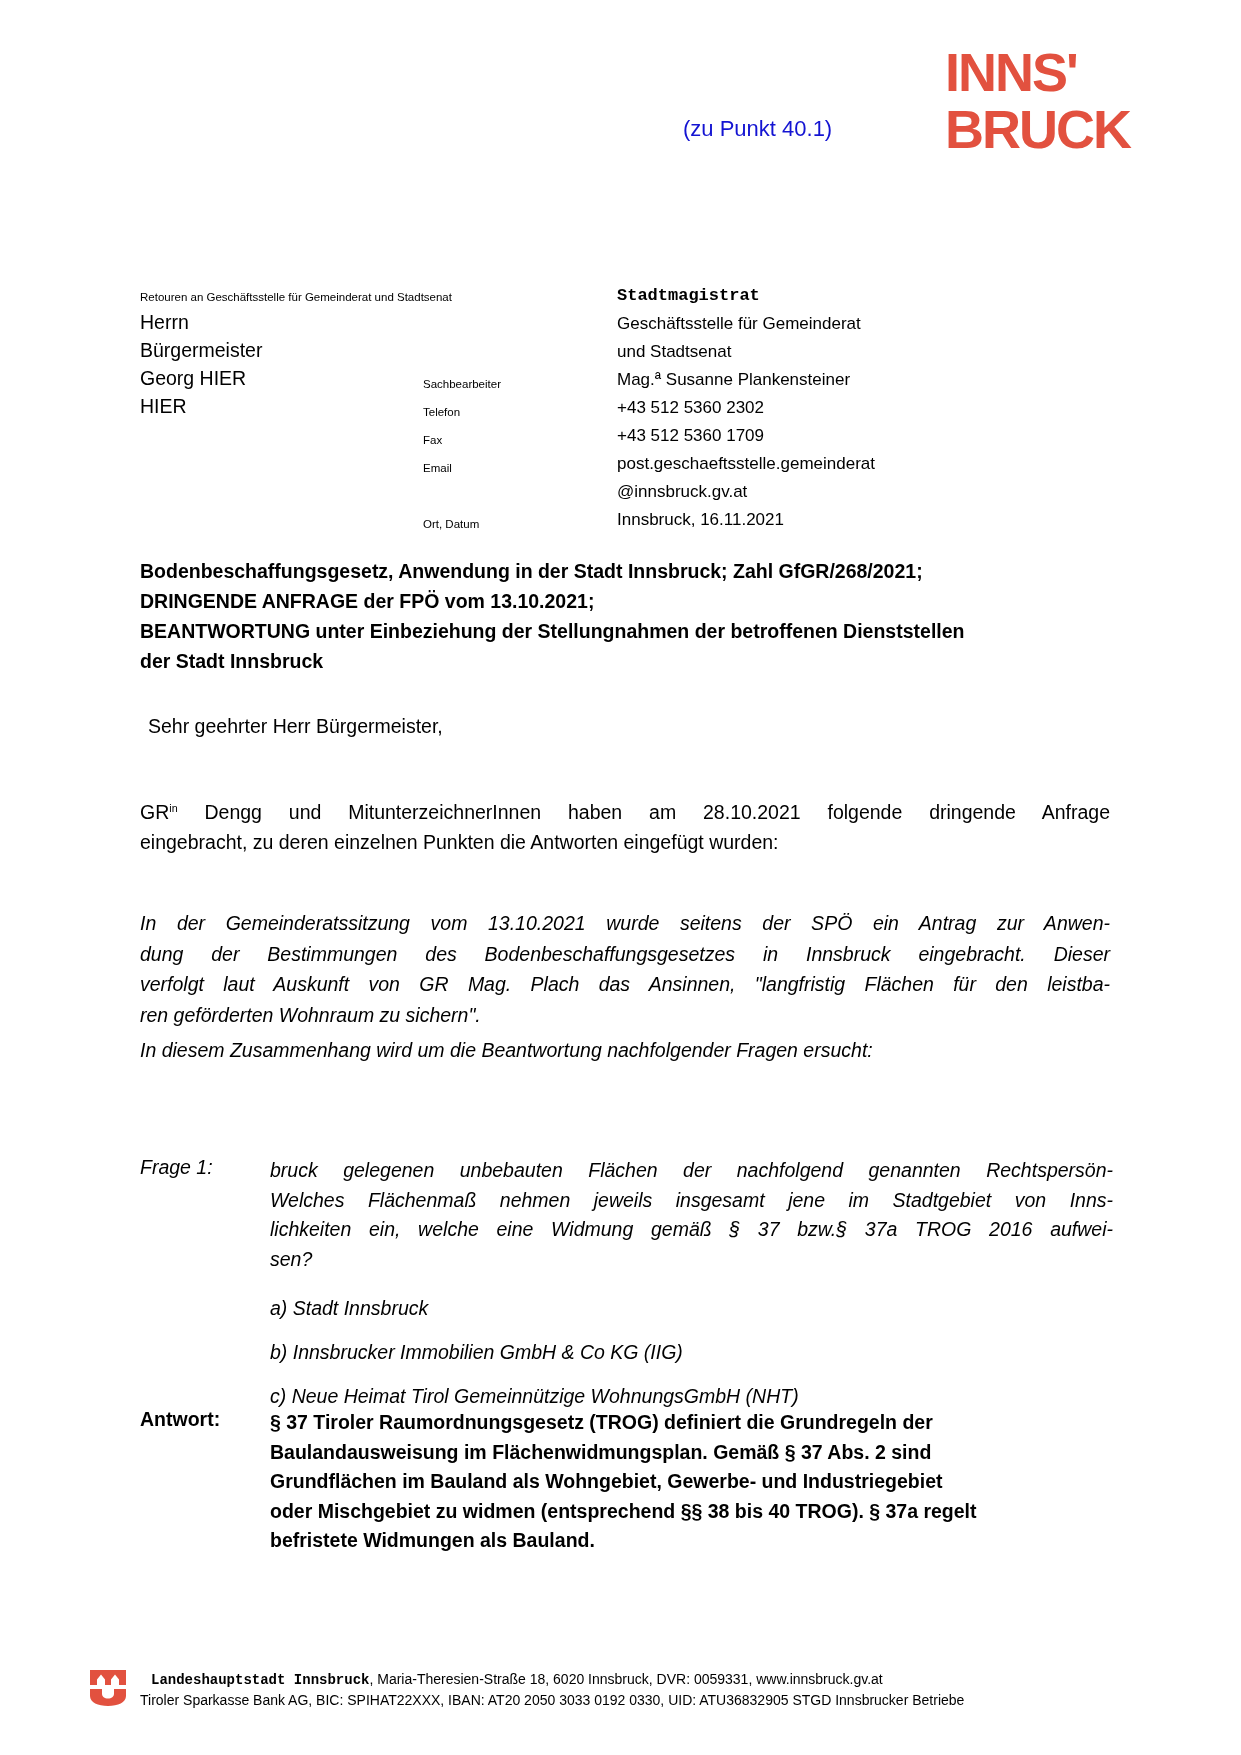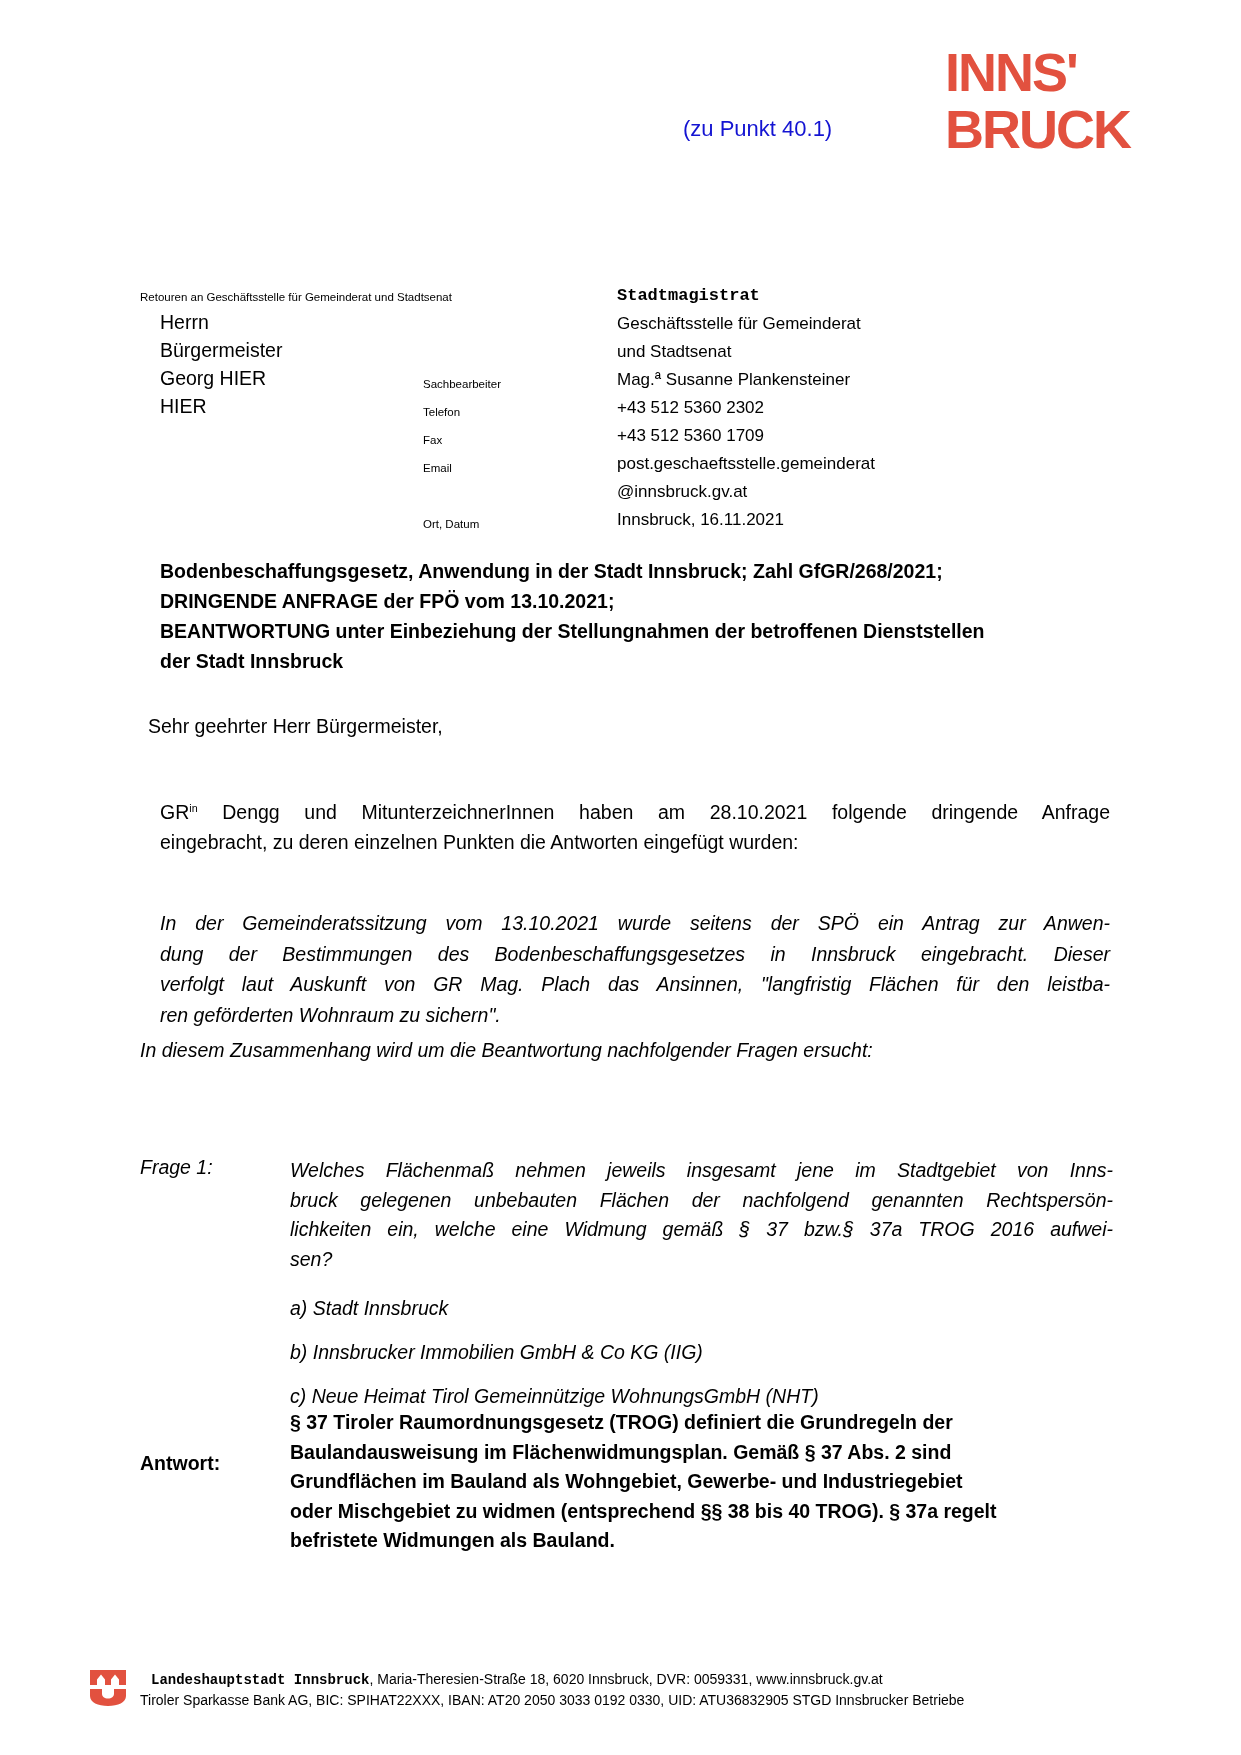--- a/index.html
+++ b/index.html
@@ -3,21 +3,21 @@
 <meta charset="utf-8">
 <style>
   html,body{margin:0;padding:0;background:#ffffff;}
   .page{
     position:relative;width:1241px;height:1755px;background:#ffffff;overflow:hidden;
     font-family:"Liberation Sans",sans-serif;color:#000;
   }
   .abs{position:absolute;}
   .bold{font-weight:700;font-family:Liberation Mono, monospace;}
   sup{font-size:0.55em;vertical-align:7px;line-height:0;}
-  .line{white-space:nowrap;margin-left:20px;}
+  .line{white-space:nowrap;}
   .lines .line.just{white-space:normal;text-align:justify;text-align-last:justify;}
   
   .refnote{left:683px;top:116px;font-size:22px;color:var(--note-blue,#1414d2);}
   
   .logo{left:945px;top:44px;font-size:54px;line-height:57px;font-weight:700;
         letter-spacing:-2px;color:var(--brand-red,#e2513f);}
   
   .retnote{left:140px;top:291px;font-size:11.5px;}
   .recipient{left:140px;top:308px;font-size:19.5px;line-height:28px;}
   
@@ -27,21 +27,21 @@
   
   .subject{left:140px;top:556px;width:972px;font-size:19.5px;line-height:30px;font-weight:700;}
   .saluta{left:148px;top:715px;font-size:19.5px;}
   .intro{left:140px;top:797px;width:970px;font-size:19.5px;line-height:30px;}
   .quoted{left:140px;top:908px;width:970px;font-size:19.5px;line-height:30.5px;font-style:italic;}
   .request{left:140px;top:1039px;font-size:19.5px;font-style:italic;}
   .qlabel{left:140px;top:1156px;font-size:19.5px;font-style:italic;}
   .qtext{left:270px;top:1156px;width:843px;font-size:19.5px;line-height:29.5px;font-style:italic;}
   .qitems{left:270px;top:1276px;width:843px;font-size:19.5px;font-style:italic;}
   .qitems .line{height:44px;display:flex;align-items:flex-end;font-style:italic;}
-  .alabel{left:140px;top:1408px;font-size:19.5px;font-weight:700;margin-top:44px;}
+  .alabel{left:140px;top:1408px;font-size:19.5px;font-weight:700;}
   .atext{left:270px;top:1408px;width:843px;font-size:19.5px;line-height:29.5px;font-weight:700;}
   
   .arms{left:89px;top:1670px;}
   .f1{left:140px;top:1671px;font-size:14px;white-space:nowrap;padding-left:11px;}
   .f2{left:140px;top:1692px;font-size:14px;white-space:nowrap;}
 </style>
 </head>
 <body>
 
 <div class="page">
@@ -98,22 +98,22 @@
       <div class="line just">In der Gemeinderatssitzung vom 13.10.2021 wurde seitens der SPÖ ein Antrag zur Anwen-</div>
       <div class="line just">dung der Bestimmungen des Bodenbeschaffungsgesetzes in Innsbruck eingebracht. Dieser</div>
       <div class="line just">verfolgt laut Auskunft von GR Mag. Plach das Ansinnen, "langfristig Flächen für den leistba-</div>
       <div class="line">ren geförderten Wohnraum zu sichern".</div>
     </div>
 
   <div class="abs request">In diesem Zusammenhang wird um die Beantwortung nachfolgender Fragen ersucht:</div>
 
   <div class="abs qlabel">Frage 1:</div>
   <div class="abs qtext lines">
+      <div class="line just">bruck gelegenen unbebauten Flächen der nachfolgend genannten Rechtspersön-</div>
       <div class="line just">Welches Flächenmaß nehmen jeweils insgesamt jene im Stadtgebiet von Inns-</div>
-      <div class="line just">bruck gelegenen unbebauten Flächen der nachfolgend genannten Rechtspersön-</div>
       <div class="line just">lichkeiten ein, welche eine Widmung gemäß § 37 bzw.§ 37a TROG 2016 aufwei-</div>
       <div class="line">sen?</div>
     </div>
   <div class="abs qitems lines">
       <div class="line">a) Stadt Innsbruck</div>
       <div class="line">b) Innsbrucker Immobilien GmbH &amp; Co KG (IIG)</div>
       <div class="line">c) Neue Heimat Tirol Gemeinnützige WohnungsGmbH (NHT)</div>
     </div>
 
   <div class="abs alabel">Antwort:</div>

